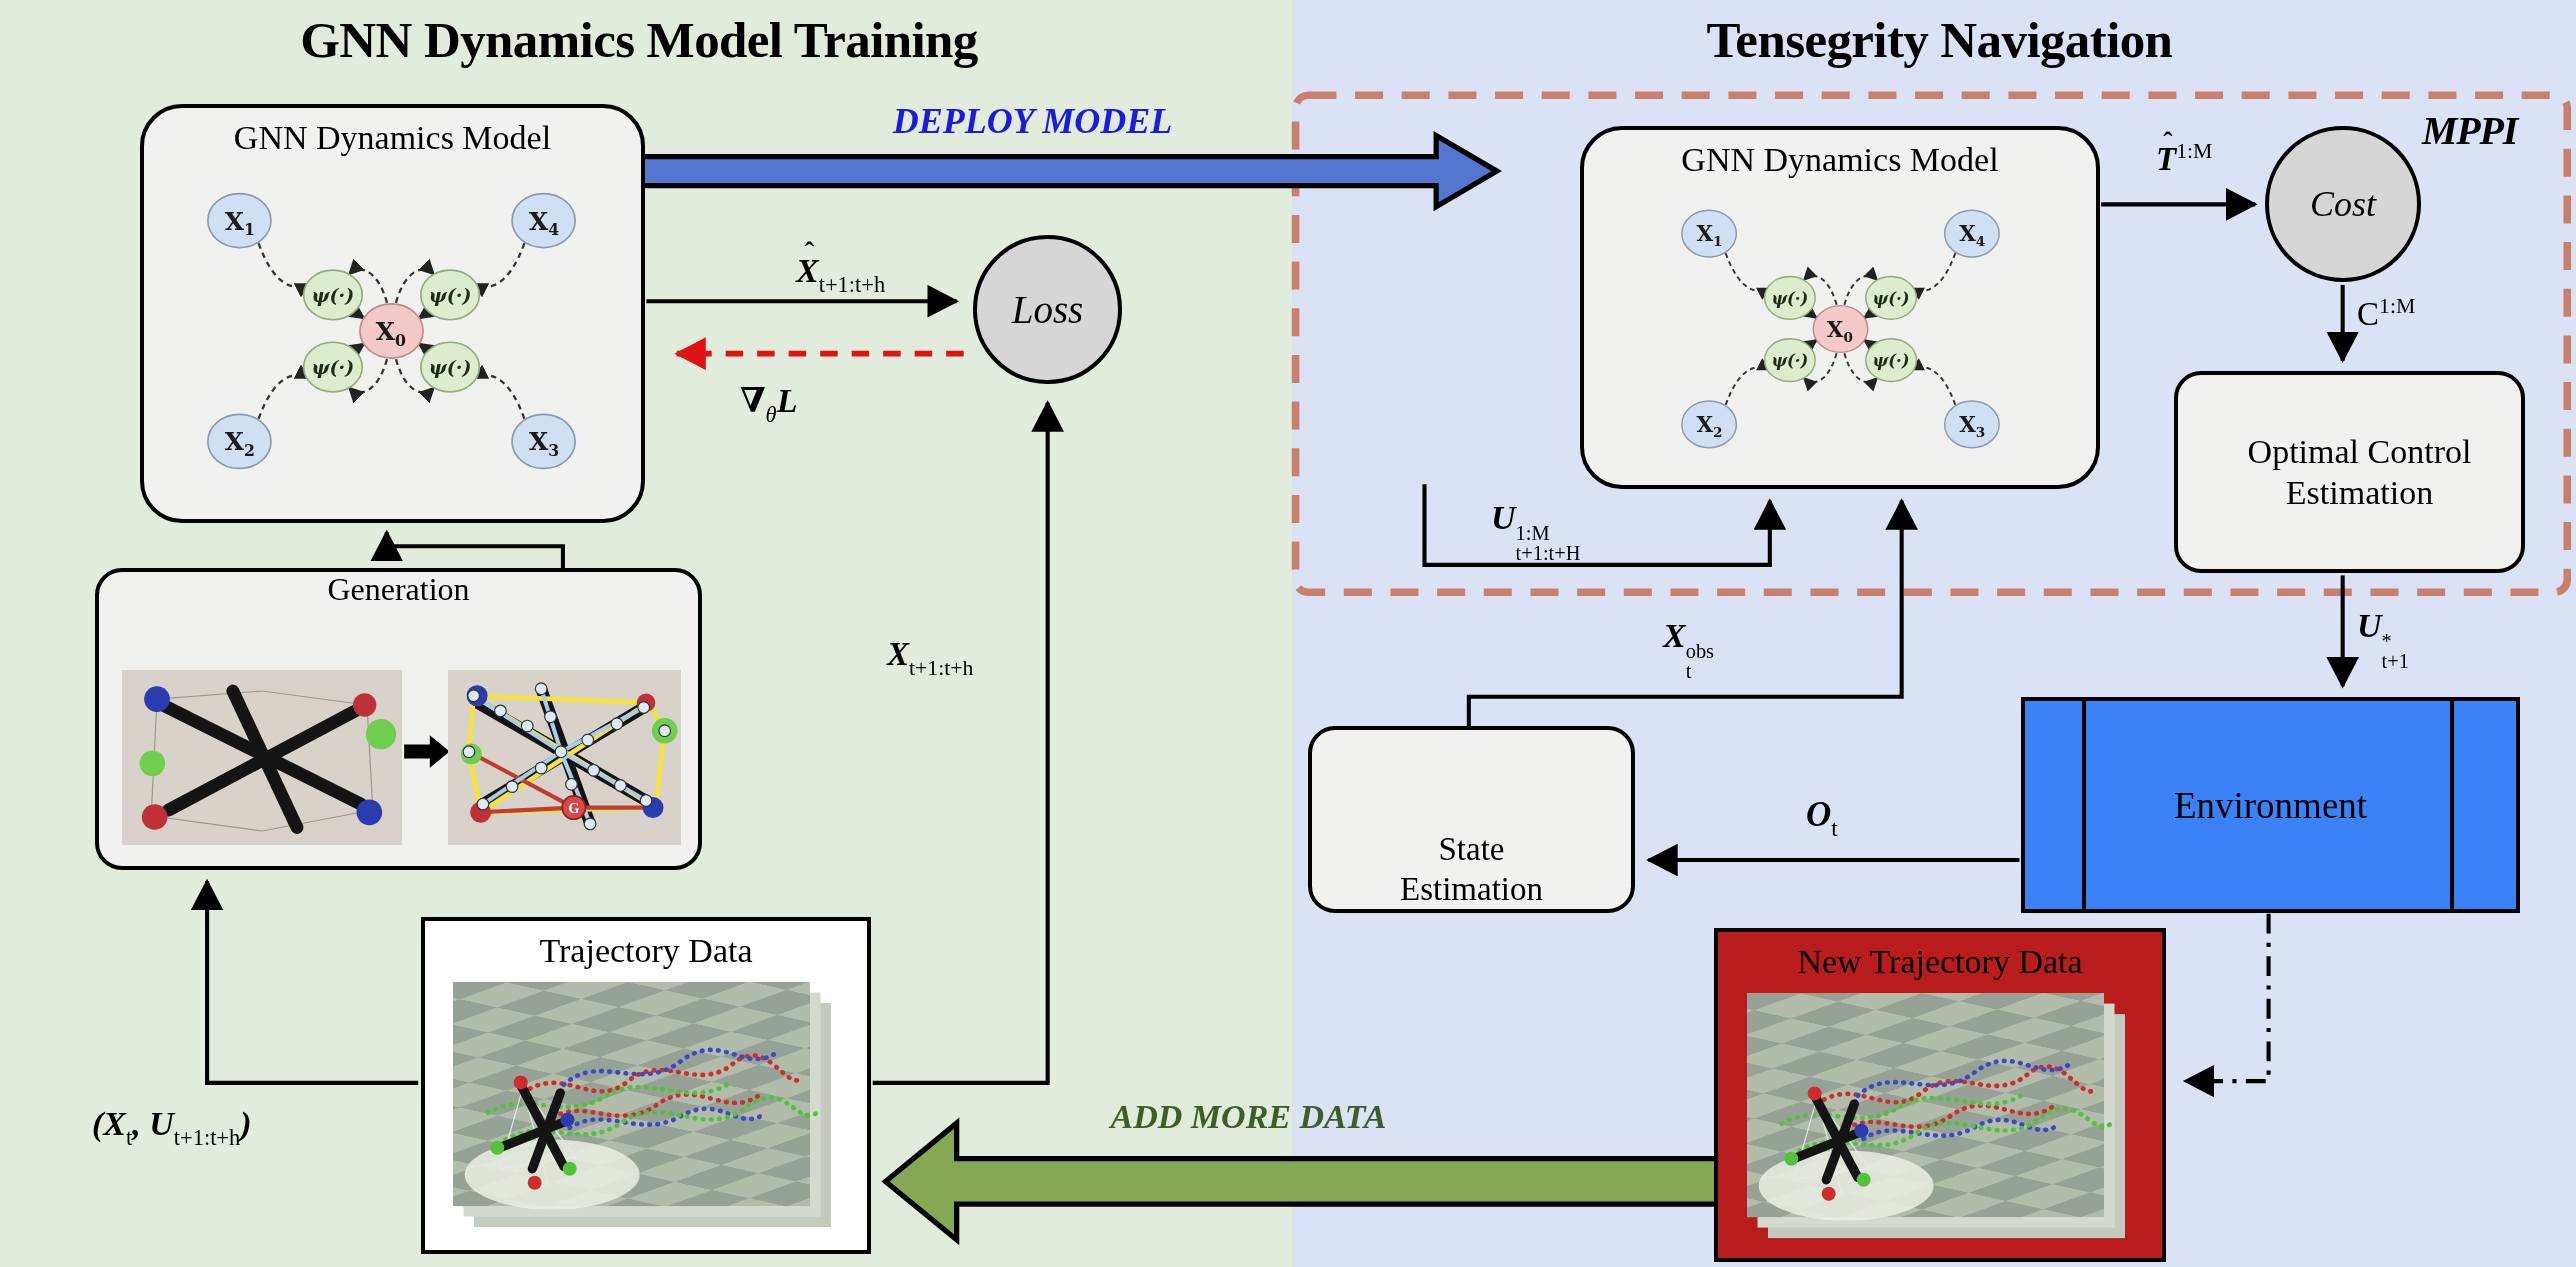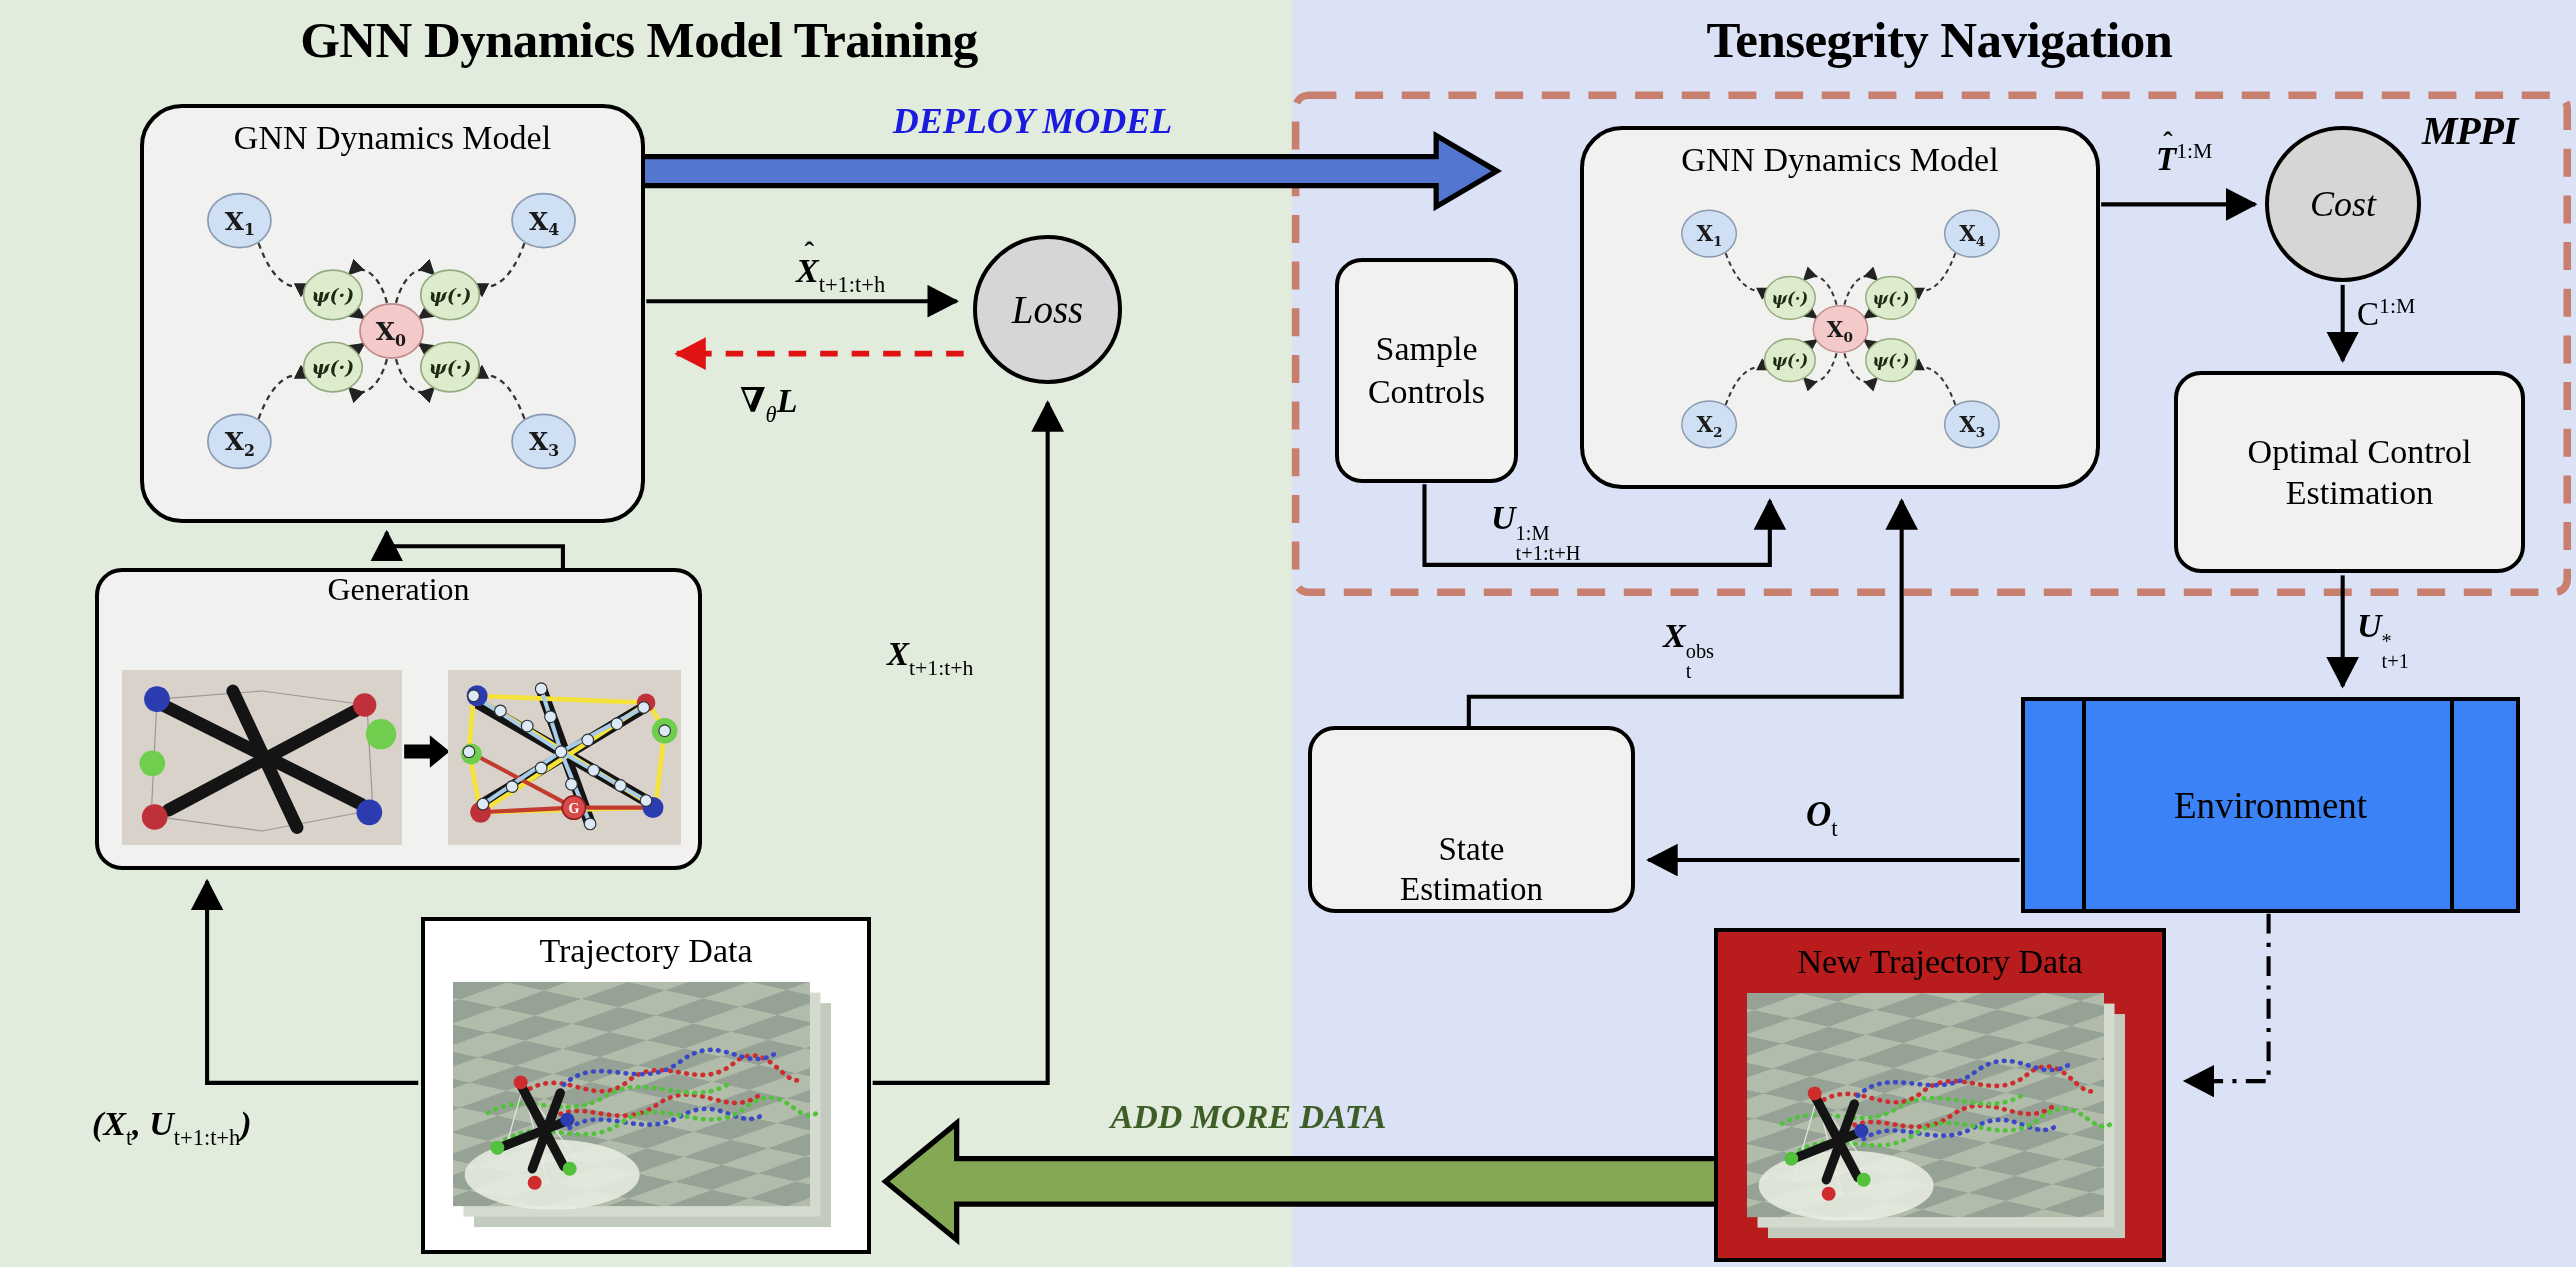--- a/index.html
+++ b/index.html
@@ -336,26 +336,20 @@
       </g>
       <g font-family="DejaVu Serif, Liberation Serif, serif" font-style="italic" font-weight="bold" font-size="17" fill="#1d2b14" text-anchor="middle">
         <text x="148" y="124">ψ(·)</text>
         <text x="252" y="124">ψ(·)</text>
         <text x="148" y="188">ψ(·)</text>
         <text x="252" y="188">ψ(·)</text>
       </g>
     </svg>
   </div>
 
-  <div class="box rnd-s" style="left:1335px;top:258px;width:183px;height:225px;display:flex;align-items:center;justify-content:center;">
-    <span style="font-size:34px;line-height:1.25;text-align:center;">
-      <span>Sample</span><br>
-      <span>Controls</span>
-    </span>
-  </div>
 
   <div class="lbl" style="left:1491px;top:499px;font-size:34px;">
     <span class="m">U</span><span class="ss">
         <span>1:M</span>
         <span>t+1:t+H</span>
       </span>
   </div>
 
   <div class="lbl" style="left:1663px;top:617px;font-size:34px;">
     <span class="m">X</span><span class="ss">

